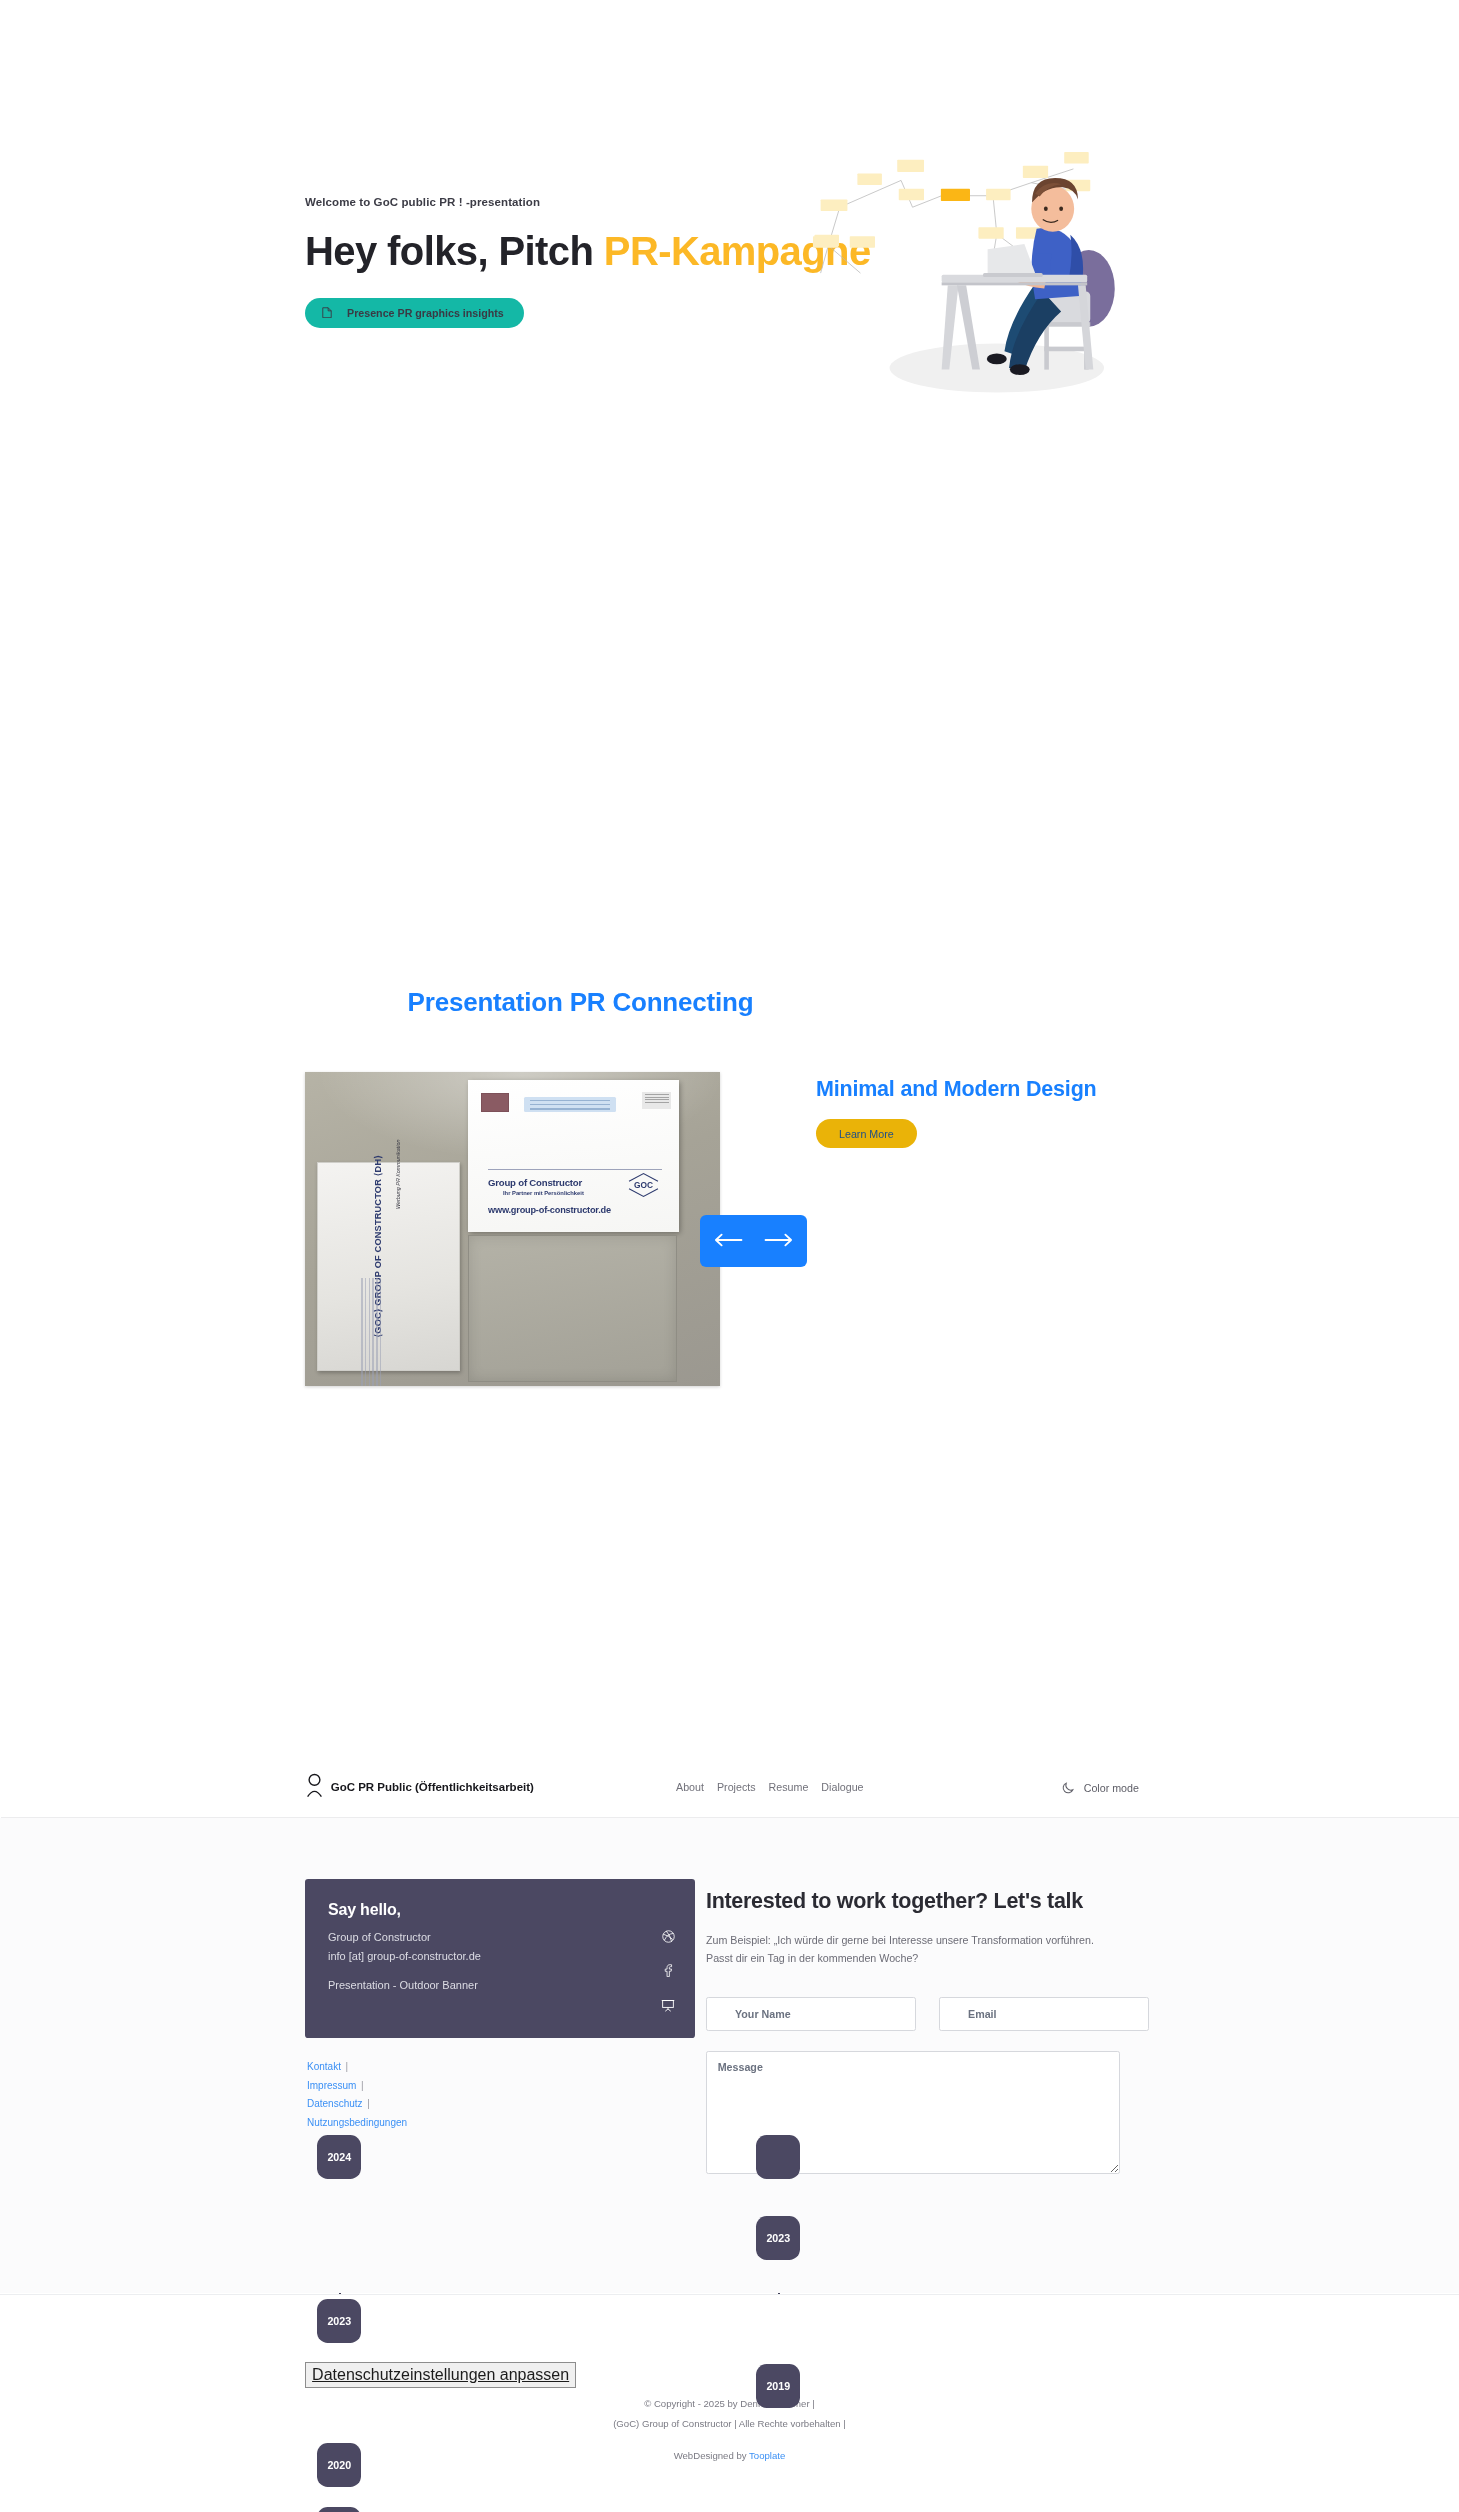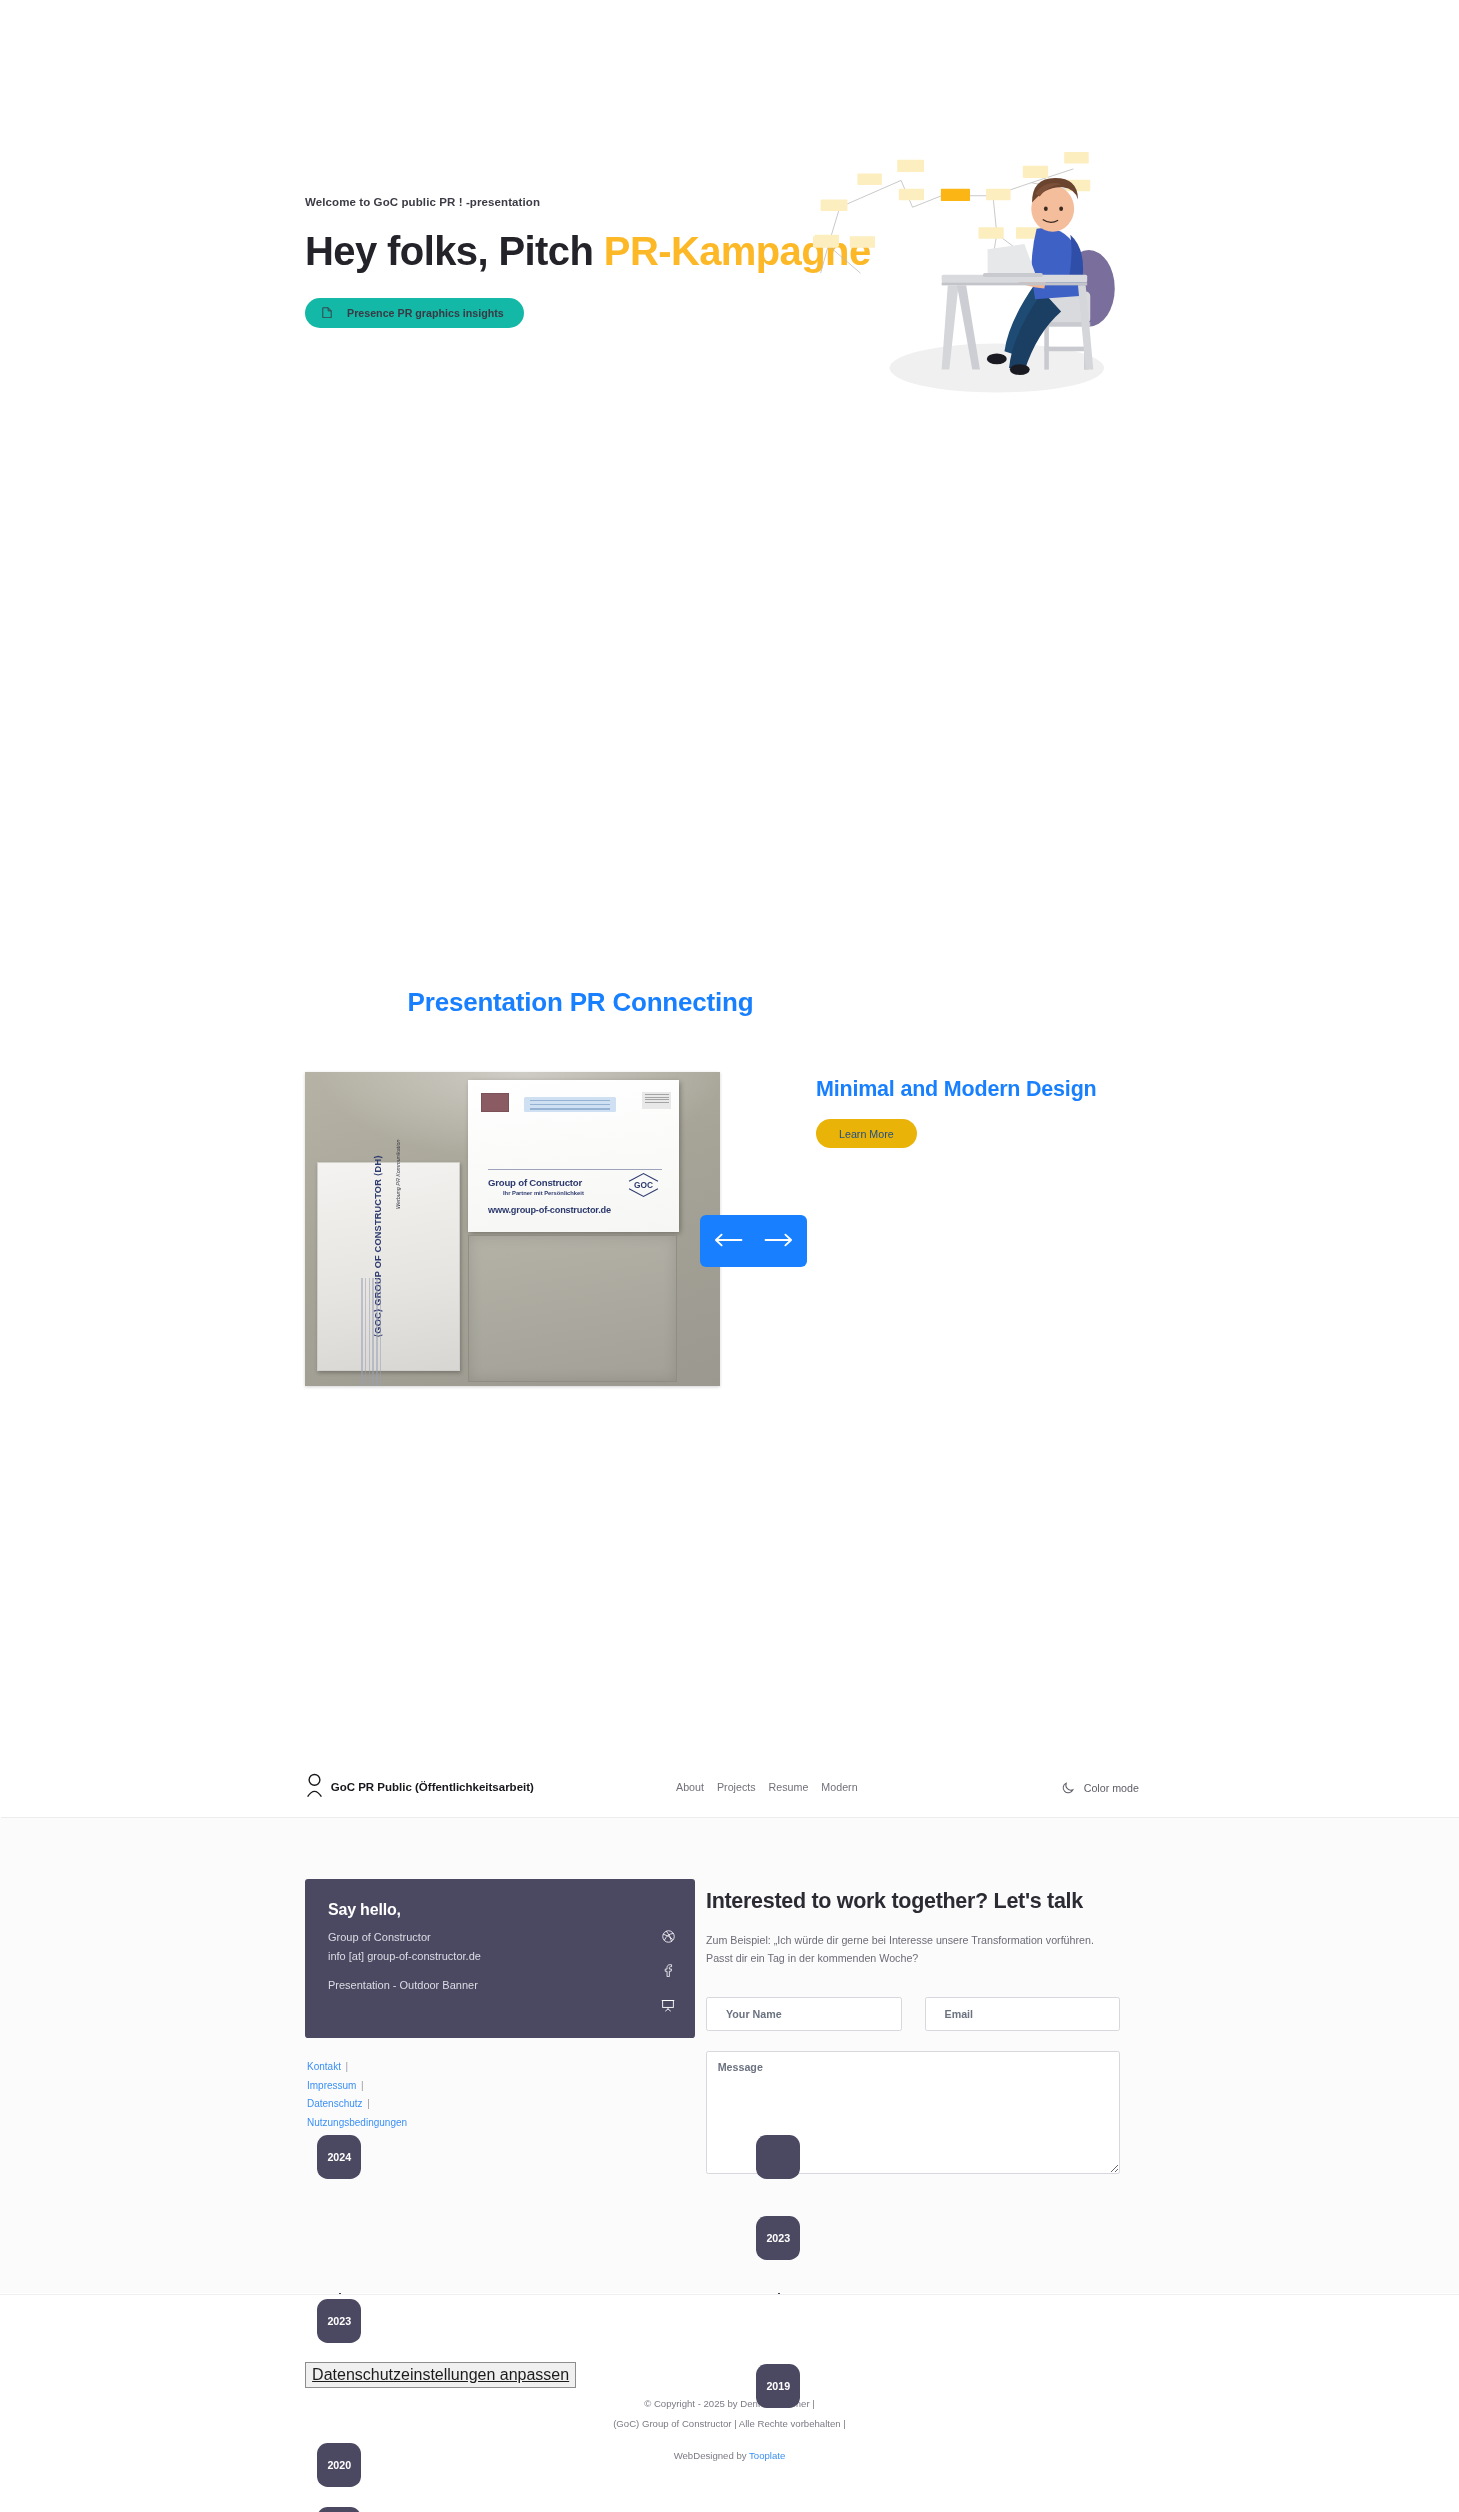--- a/index.html
+++ b/index.html
@@ -311,21 +311,21 @@
   .legal-links .sep { color: #9a9aa3; margin-left: 4.6px; }
 
   .form-col { position: absolute; left: 706px; top: 1888px; width: 414px; }
   .form-col h2 {
     font-size: 21.5px; font-weight: 800; color: #2b2b33; line-height: 1.22; letter-spacing: -0.3px;
   }
   .form-col p { margin-top: 17px; font-size: 10.7px; color: #6c6c76; line-height: 1.7; width: 399px; }
   .form-row { display: flex; gap: 23px; margin-top: 29px; }
   .form-row input {
     flex: 1; height: 34px; border: 0.8px solid #d6d8dd; border-radius: 2.3px;
-    padding: 0 19px; font-size: 10.7px; font-family: inherit; font-weight: 700; color: #4a4a55;
+    padding: 0 28px; font-size: 10.7px; font-family: inherit; font-weight: 700; color: #4a4a55;
     background: #fff;
   }
   .form-col textarea {
     margin-top: 20px; width: 414px; height: 123px;
     border: 0.8px solid #d6d8dd; border-radius: 2.3px;
     padding: 9.2px 10.7px; font-size: 10.7px; font-family: inherit; font-weight: 700; color: #4a4a55;
     background: #fff; resize: vertical;
   }
   input::placeholder, textarea::placeholder { color: #6b7280; font-weight: 700; }
 
@@ -619,21 +619,21 @@
           <circle cx="11" cy="9" r="7" stroke="#17171c" stroke-width="1.8" fill="none"></circle>
           <path d="M2 31 q9 -14 18 0" stroke="#17171c" stroke-width="1.8" fill="none"></path>
         </svg>
       </span>
       <span>GoC PR Public (Öffentlichkeitsarbeit)</span>
     </div>
     <div class="nav-links">
       <a href="#">About</a>
       <a href="#">Projects</a>
       <a href="#">Resume</a>
-      <a href="#">Modern</a>
+      <a href="#">Dialogue</a>
     </div>
     <div class="nav-mode">
       <span>
         <svg width="14" height="14" viewBox="0 0 18 18">
           <path d="M14 12.5A6.5 6.5 0 0 1 5.5 4a6.5 6.5 0 1 0 8.5 8.5z" stroke="#5d5d66" stroke-width="1.3" fill="none"></path>
         </svg>
       </span>
       <span>Color mode</span>
     </div>
   </nav>

